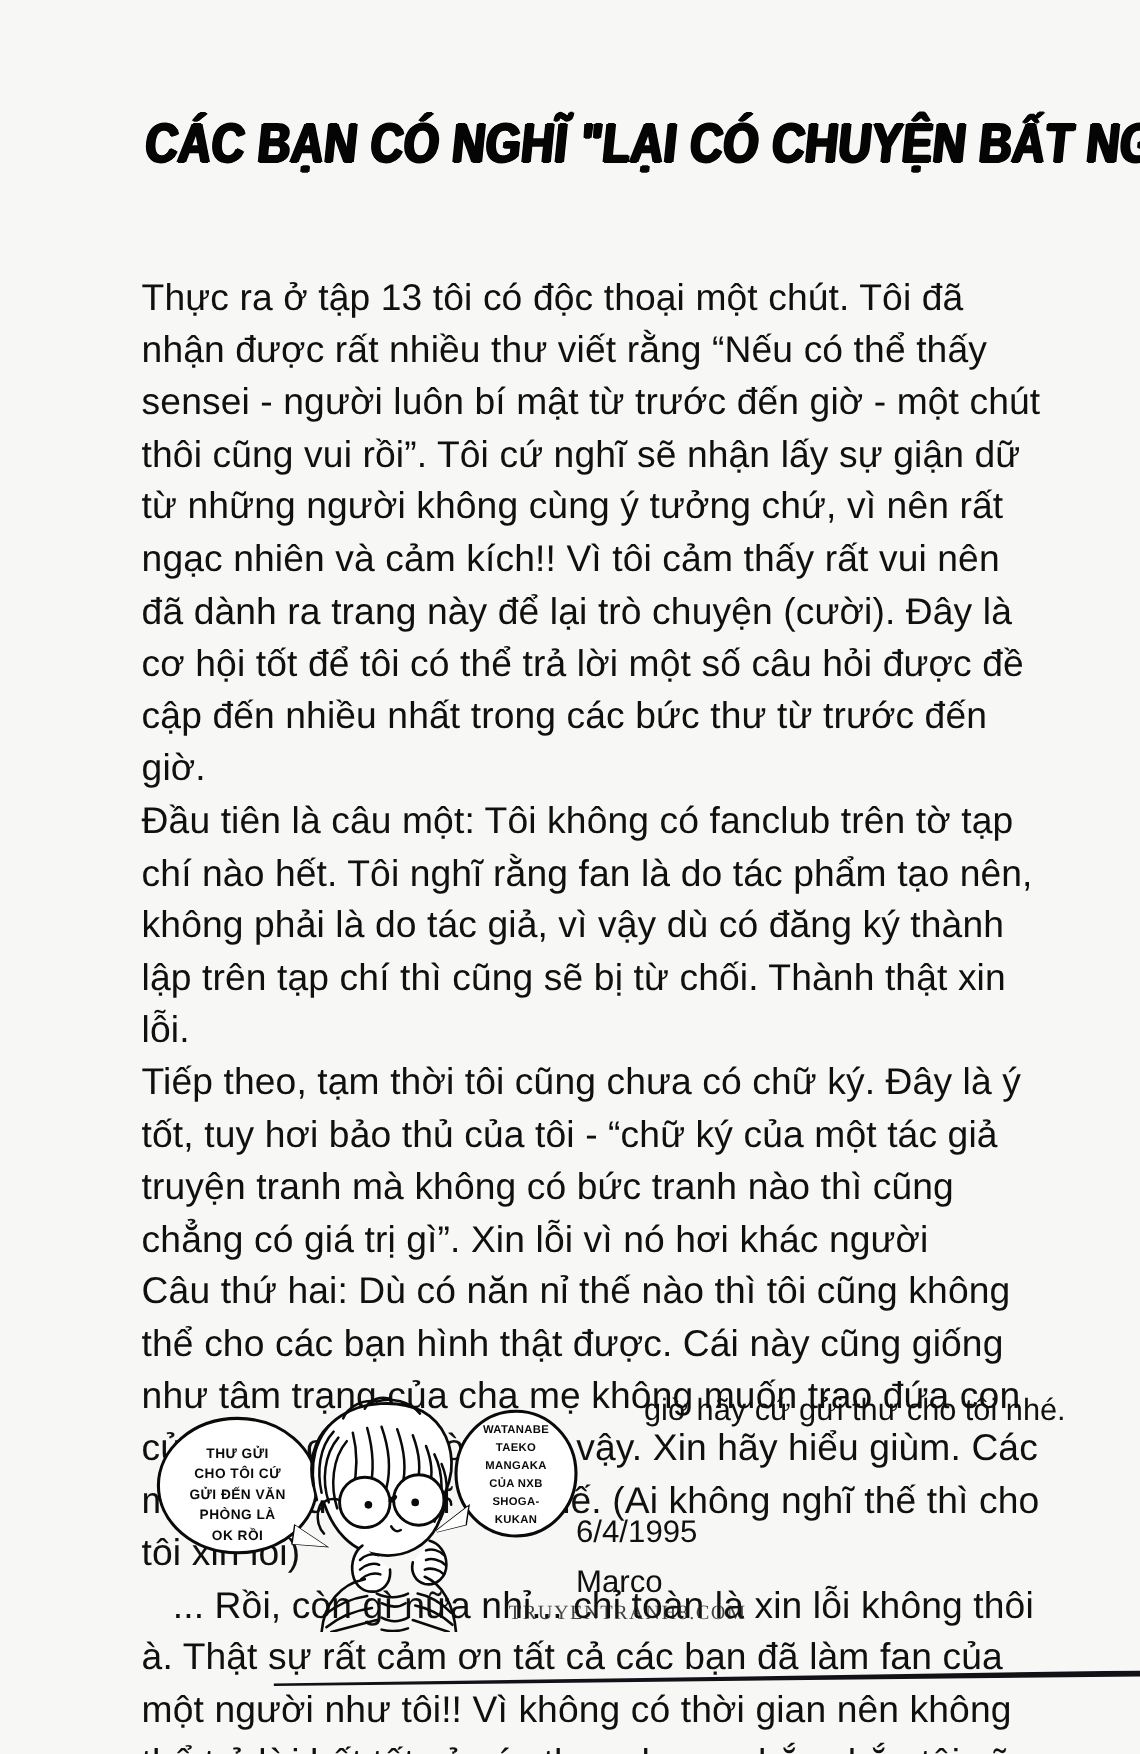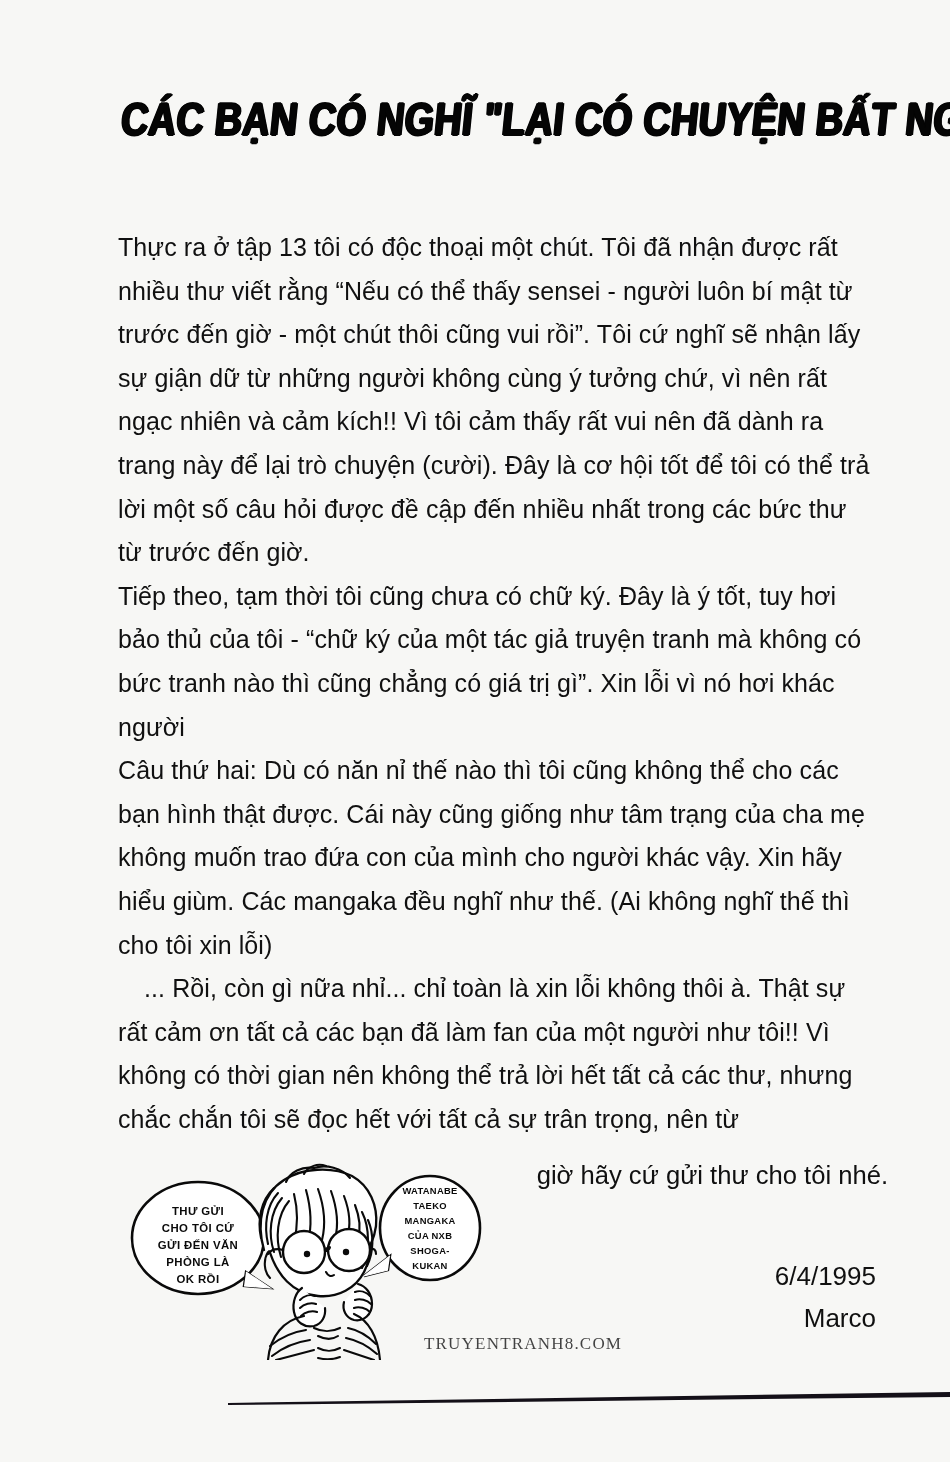--- a/index.html
+++ b/index.html
@@ -47,21 +47,21 @@
 
   
   #body-text {
     position: absolute;
     left: 118px;
     top: 226px;
     width: 756px;
   }
   .para {
     margin: 0 0 0 0;
-    font-size: 25px;
+    font-size: 31px;
     line-height: 43.6px;
     letter-spacing: 0.1px;
     color: #101010;
     text-align: left;
     font-weight: 500;
   }
   .para.indent { text-indent: 26px; }
 
   
   #tail-block {
@@ -76,21 +76,21 @@
     font-weight: 500;
   }
   #sign-block {
     position: absolute;
     right: 74px;
     top: 1255px;
     width: 396px;
     font-size: 26px;
     line-height: 42px;
     color: #101010;
-    text-align: right;
+    text-align: left;
     font-weight: 500;
   }
 
   
   #art {
     position: absolute;
     left: 118px;
     top: 1160px;
     width: 520px;
     height: 200px;
@@ -133,20 +133,21 @@
 <body>
 
 <div id="page">
 
   <div id="title-block">
     <span id="title-text">CÁC BẠN CÓ NGHĨ "LẠI CÓ CHUYỆN BẤT NGỜ!?" KHÔNG?</span>
   </div>
 
   <div id="body-text">
     <p class="para">Thực ra ở tập 13 tôi có độc thoại một chút. Tôi đã nhận được rất nhiều thư viết rằng “Nếu có thể thấy sensei - người luôn bí mật từ trước đến giờ - một chút thôi cũng vui rồi”. Tôi cứ nghĩ sẽ nhận lấy sự giận dữ từ những người không cùng ý tưởng chứ, vì nên rất ngạc nhiên và cảm kích!! Vì tôi cảm thấy rất vui nên đã dành ra trang này để lại trò chuyện (cười). Đây là cơ hội tốt để tôi có thể trả lời một số câu hỏi được đề cập đến nhiều nhất trong các bức thư từ trước đến giờ.</p>
+    <p class="para">Đầu tiên là câu một: Tôi không có fanclub trên tờ tạp chí nào hết. Tôi nghĩ rằng fan là do tác phẩm tạo nên, không phải là do tác giả, vì vậy dù có đăng ký thành lập trên tạp chí thì cũng sẽ bị từ chối. Thành thật xin lỗi.</p>
     <p class="para">Tiếp theo, tạm thời tôi cũng chưa có chữ ký. Đây là ý tốt, tuy hơi bảo thủ của tôi - “chữ ký của một tác giả truyện tranh mà không có bức tranh nào thì cũng chẳng có giá trị gì”. Xin lỗi vì nó hơi khác người</p>
     <p class="para">Câu thứ hai: Dù có năn nỉ thế nào thì tôi cũng không thể cho các bạn hình thật được. Cái này cũng giống như tâm trạng của cha mẹ không muốn trao đứa con của mình cho người khác vậy. Xin hãy hiểu giùm. Các mangaka đều nghĩ như thế. (Ai không nghĩ thế thì cho tôi xin lỗi)</p>
     <p class="para indent">... Rồi, còn gì nữa nhỉ... chỉ toàn là xin lỗi không thôi à. Thật sự rất cảm ơn tất cả các bạn đã làm fan của một người như tôi!! Vì không có thời gian nên không thể trả lời hết tất cả các thư, nhưng chắc chắn tôi sẽ đọc hết với tất cả sự trân trọng, nên từ</p>
   </div>
 
   <div id="tail-block">
     <div>giờ hãy cứ gửi thư cho tôi nhé.</div>
   </div>
 
   <div id="sign-block">

